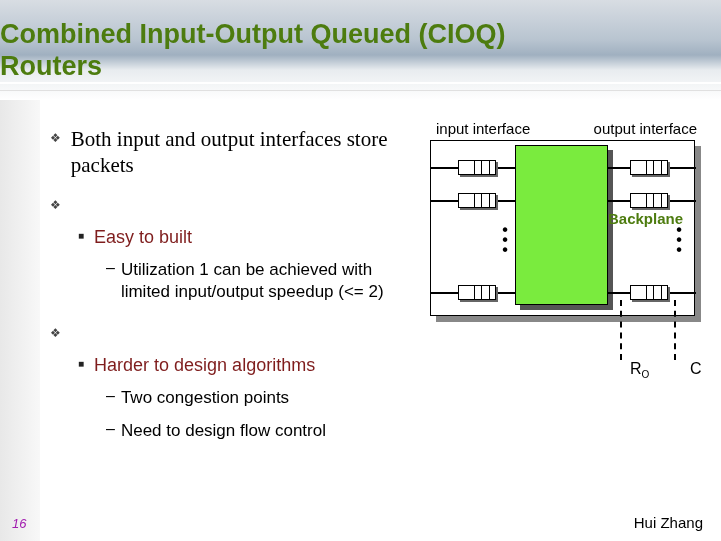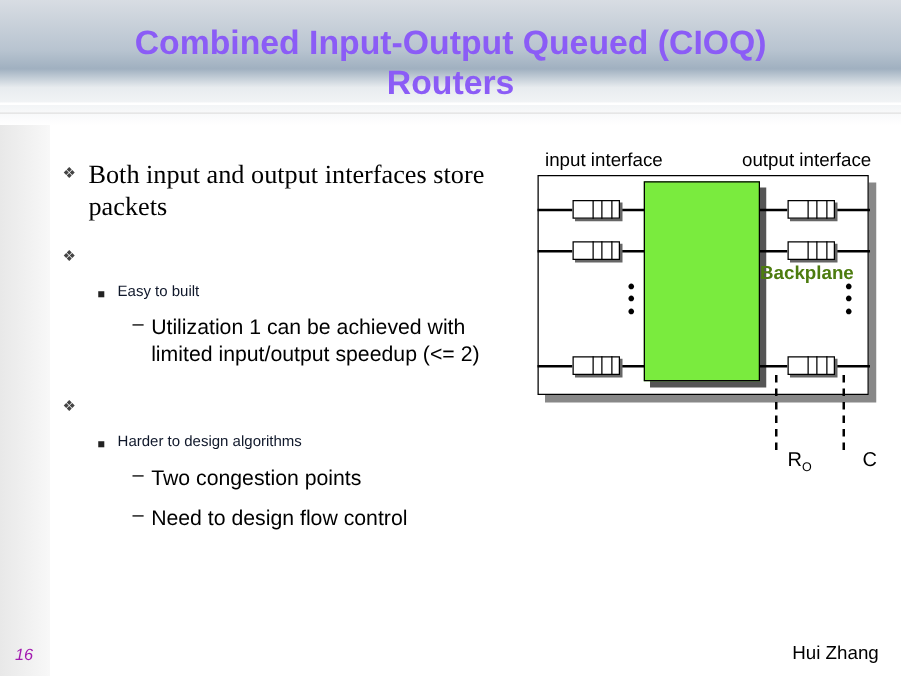--- a/index.html
+++ b/index.html
@@ -29,24 +29,23 @@
     left: 0;
     top: 100px;
     bottom: 0;
     width: 40px;
     background: linear-gradient(to right, #e8e8e8 0%, #f8f8f8 100%);
   }
   .title {
     position: absolute;
     top: 18px;
     left: 0; right: 0;
-    text-align: center;
     font-size: 27px;
     font-weight: bold;
-    color: #8b5cf6;
+    color: #4d7c0f;
     line-height: 1.2;
   }
   .content {
     position: absolute;
     top: 120px;
     left: 50px;
     width: 370px;
   }
   .bullet-l1 {
     display: flex;
@@ -75,23 +74,23 @@
     margin-top: 6px;
   }
   .bullet-l2 .mark {
     font-size: 10px;
     color: #222;
     margin-right: 10px;
     margin-top: 4px;
     flex-shrink: 0;
   }
   .bullet-l2 .txt {
-    font-size: 12px;
+    font-size: 18px;
     line-height: 1.3;
-    color: #0f172a;
+    color: #7f1d1d;
   }
   .bullet-l3 {
     display: flex;
     align-items: flex-start;
     margin-left: 56px;
     margin-bottom: 10px;
     margin-top: 4px;
   }
   .bullet-l3 .mark {
     font-size: 16px;

